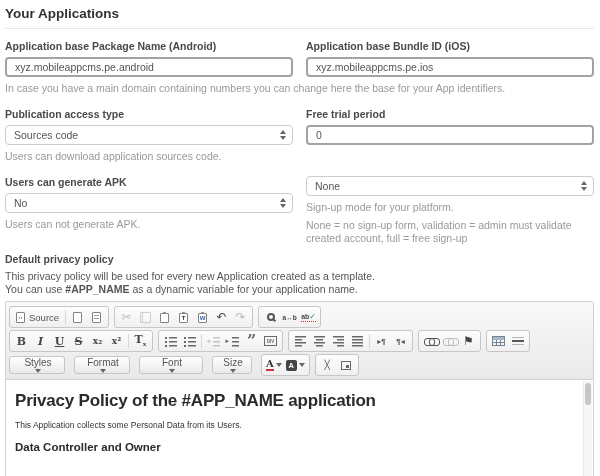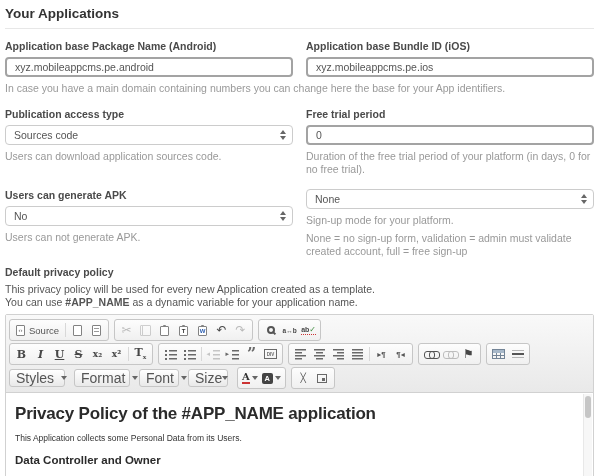--- a/index.html
+++ b/index.html
@@ -77,21 +77,21 @@
   .i-bidi { font-size:8px; font-weight:bold; color:#555; }
   .i-link { display:inline-block; width:14px; height:8px; position:relative; }
   .i-link::before,.i-link::after { content:''; position:absolute; width:9px; height:6px; border:1.5px solid #555; border-radius:3px; top:1px; }
   .i-link::before { left:0; } .i-link::after { left:5px; }
   .i-table { display:inline-block; width:13px; height:10px; border:1px solid #738496; background-repeat:no-repeat;
     background-image:linear-gradient(#a7b8c9,#a7b8c9),linear-gradient(#738496,#738496),linear-gradient(#738496,#738496),linear-gradient(#738496,#738496);
     background-size:13px 3px,13px 1px,1px 10px,1px 10px; background-position:0 0,0 5px,3px 0,7px 0; }
   .i-hr { display:inline-block; width:12px; height:10px; background-repeat:no-repeat;
     background-image:linear-gradient(#b5b5b5,#b5b5b5),linear-gradient(#555,#555),linear-gradient(#b5b5b5,#b5b5b5);
     background-size:12px 1px,12px 2px,12px 1px; background-position:0 1px,0 4px,0 8px; }
-  .combo { display:inline-flex; align-items:center; height:18px; border:1px solid #c6c6c6; border-radius:3px; background:linear-gradient(#fff,#e9e9e9); color:#555; font-size:14px; padding:0 4px 0 6px; margin-right:4px; cursor:pointer; }
+  .combo { display:inline-flex; align-items:center; height:18px; border:1px solid #c6c6c6; border-radius:3px; background:linear-gradient(#fff,#e9e9e9); color:#555; font-size:10px; padding:0 4px 0 6px; margin-right:4px; cursor:pointer;flex-direction:column; }
   .combo .cw { flex:1; }
   .combo .csep { width:1px; height:12px; background:#d8d8d8; margin:0 4px 0 3px; }
   .caret { width:0; height:0; border-left:3.5px solid transparent; border-right:3.5px solid transparent; border-top:4px solid #666; }
   .colA { font-family:"DejaVu Serif",serif; font-weight:bold; font-size:10px; line-height:10px; border-bottom:2.5px solid #c33; color:#333; }
   .colB { display:inline-flex; align-items:center; justify-content:center; width:11px; height:11px; background:#444; color:#fff; border-radius:2px; font-size:7.5px; font-weight:bold; }
   .btn .caret { margin-left:2px; }
   .i-max { font-size:9px; font-weight:bold; color:#555; }
   .i-blocks { display:inline-block; width:10px; height:9px; border:1px solid #696969; background:linear-gradient(#696969,#696969) right 1px bottom 1px/3px 3px no-repeat; }
 
   
@@ -129,21 +129,20 @@
         <span class="stp">
             <i class="up"></i>
             <i class="dn"></i>
           </span>
       </div>
       <div class="help">Users can download application sources code.</div>
     </div>
     <div class="field mt12">
       <label>Free trial period</label>
       <input type="text" value="0" style="">
-      <div class="help">Duration of the free trial period of your platform (in days, 0 for no free trial).</div>
     </div>
 
     <div class="field mt12">
       <label>Users can generate APK</label>
       <div class="sel">
         <span>No</span>
         <span class="stp">
             <i class="up"></i>
             <i class="dn"></i>
           </span>
@@ -322,21 +321,21 @@
         <span class="combo" style="width:56px">
           <span class="cw">Styles</span>
           <span class="csep"></span>
             <span class="caret"></span>
         </span>
         <span class="combo" style="width:56px">
           <span class="cw">Format</span>
           <span class="csep"></span>
             <span class="caret"></span>
         </span>
-        <span class="combo" style="width:40px">
+        <span class="combo" style="width:64px">
           <span class="cw">Font</span>
           <span class="csep"></span>
             <span class="caret"></span>
         </span>
         <span class="combo" style="width:40px">
           <span class="cw">Size</span>
           <span class="caret"></span>
         </span>
         <span class="grp">
           <a class="btn">

